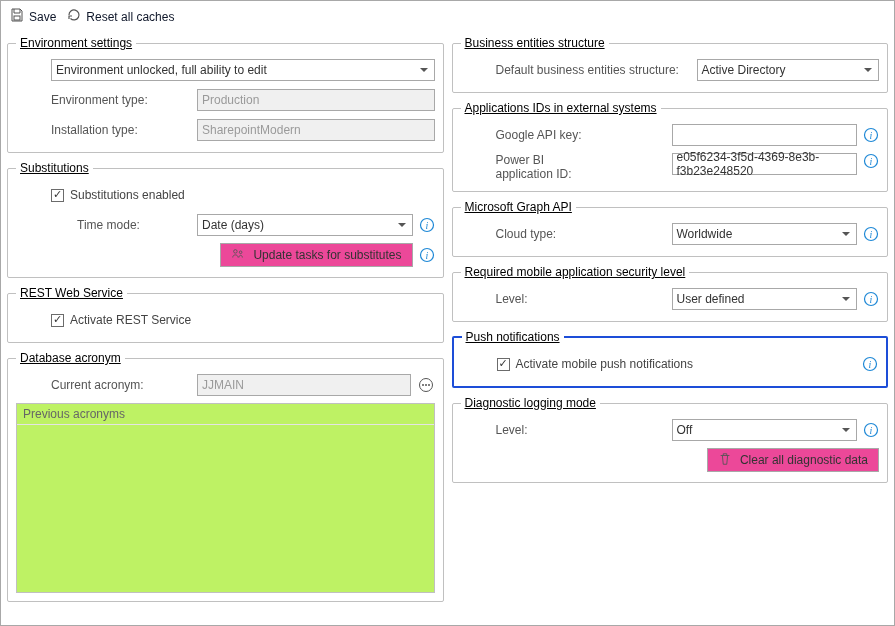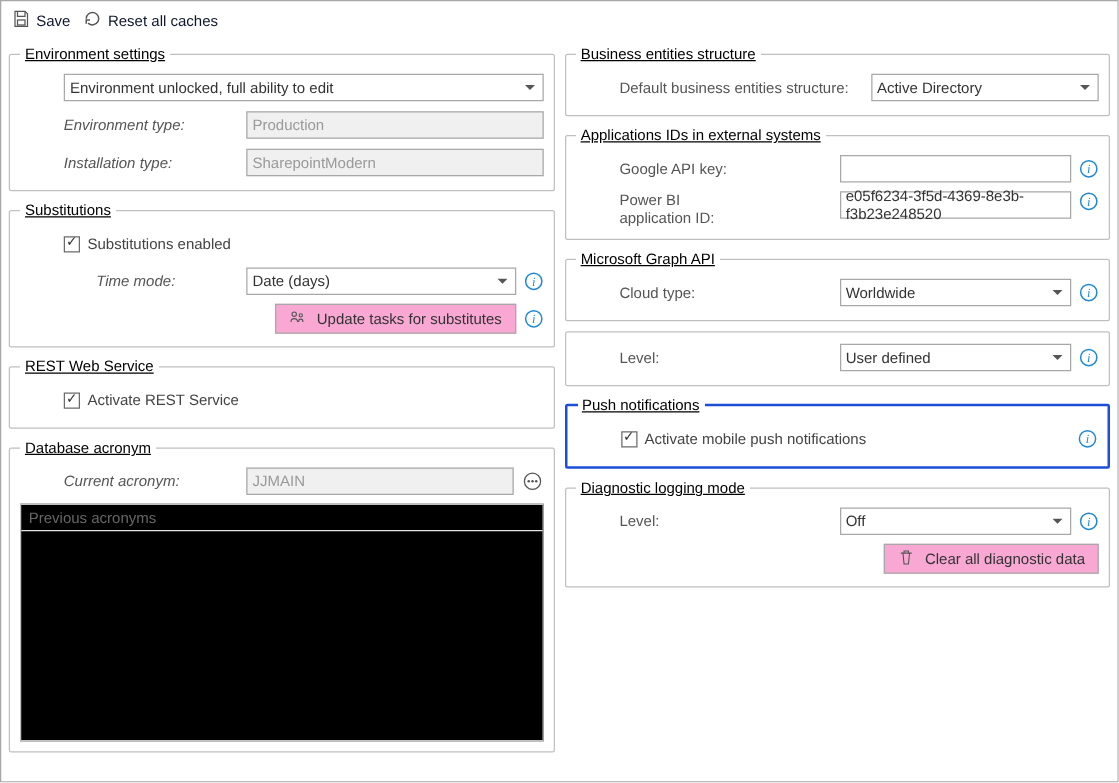--- a/index.html
+++ b/index.html
@@ -61,21 +61,20 @@
     min-height: 24px;
     margin-bottom: 6px;
     gap: 6px;
     padding-left: 35px;
   }
   .row:last-child { margin-bottom: 0; }
   .label-col {
     width: 140px;
     flex-shrink: 0;
     color: #555;
-    font-style: italic;
   }
   .label-col.indent { padding-left: 26px; width: 140px; }
   .label-col-r { width: 170px; flex-shrink: 0; color: #555; }
   .control-col { flex: 1; min-width: 0; }
   .dropdown, .textbox {
     width: 100%;
     height: 22px;
     border: 1px solid #a8a8a8;
     background: #fff;
     display: flex;
@@ -126,21 +125,21 @@
     width: 16px; height: 16px;
     flex-shrink: 0;
     display: inline-flex;
     align-items: center;
     justify-content: center;
   }
   .info-icon svg { width: 16px; height: 16px; }
   .btn {
     height: 24px;
     border: 1px solid #a8a8a8;
-    background: #f9a8d4;
+    background: #ec4899;
     padding: 0 10px;
     display: inline-flex;
     align-items: center;
     gap: 8px;
     cursor: pointer;
     color: #333;
   }
   .btn svg { width: 14px; height: 14px; }
   .btn-row-right {
     display: flex;
@@ -153,21 +152,21 @@
     display: inline-flex;
     align-items: center;
     justify-content: center;
     cursor: pointer;
     color: #333;
   }
   .ellipsis-btn svg { width: 16px; height: 16px; }
   .prev-acronyms-box {
     border: 1px solid #c0c0c0;
     min-height: 190px;
-    background: #000000;
+    background: #bef264;
   }
   .prev-acronyms-header {
     padding: 3px 6px;
     color: #666;
     border-bottom: 1px solid #e4e4e4;
   }
 </style>
 </head>
 <body>
 
@@ -365,20 +364,21 @@
           <span class="info-icon">
             <svg viewBox="0 0 16 16">
                 <circle cx="8" cy="8" r="6.5" fill="none" stroke="#1e88d6" stroke-width="1.2"></circle>
                 <text x="8" y="11.5" text-anchor="middle" font-size="10" font-family="Georgia" font-style="italic" fill="#1e88d6">i</text>
               </svg>
           </span>
         </div>
       </fieldset>
 
       <fieldset>
+        <legend>Required mobile application security level</legend>
         <div class="row">
           <div class="label-col-r">Level:</div>
           <div class="control-col">
             <div class="dropdown">
               <span>User defined</span>
             </div>
           </div>
           <span class="info-icon">
             <svg viewBox="0 0 16 16">
                 <circle cx="8" cy="8" r="6.5" fill="none" stroke="#1e88d6" stroke-width="1.2"></circle>

